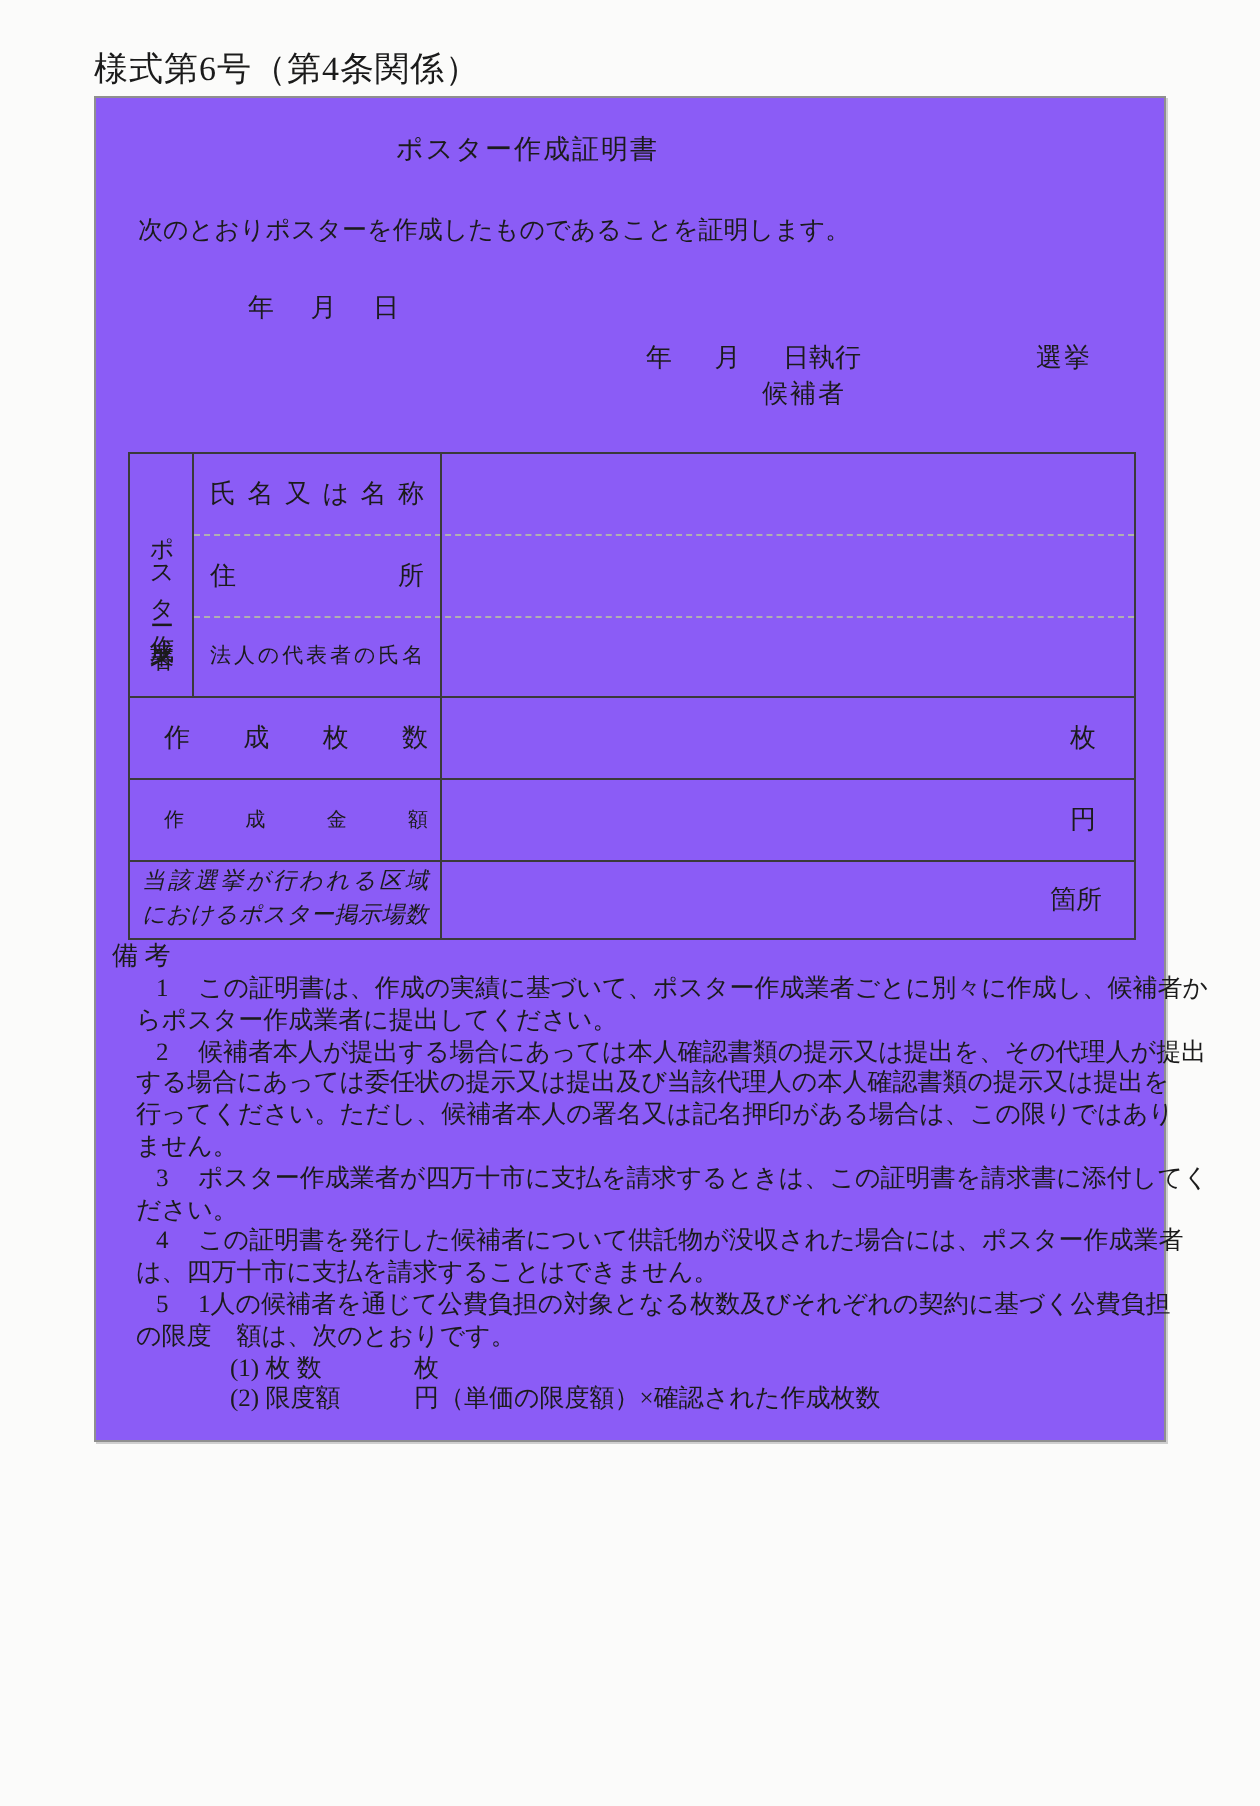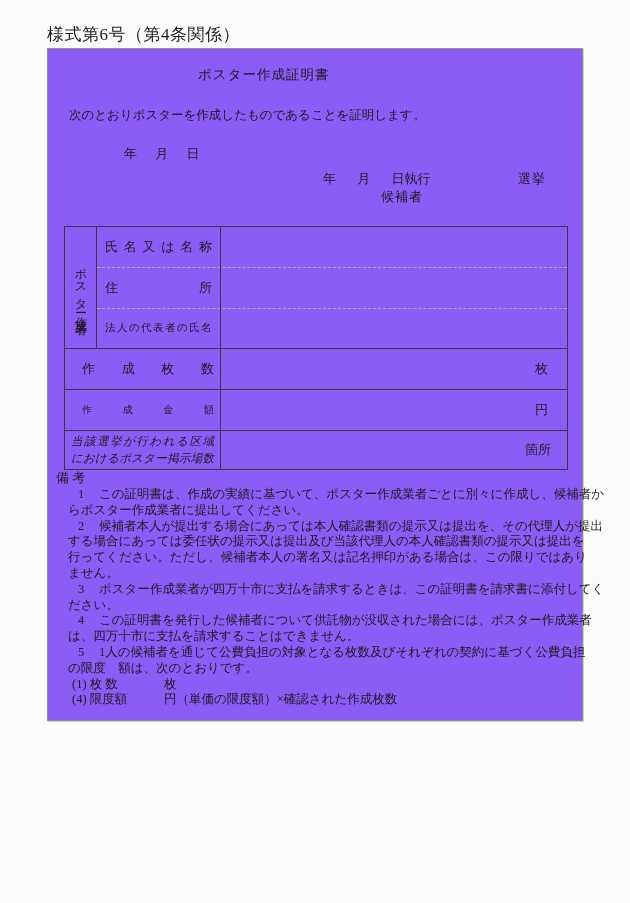--- a/index.html
+++ b/index.html
@@ -88,21 +88,21 @@
   
   .remarks{
     position:absolute;left:0;top:420px;width:534px;
     font-size:12.5px;
   }
   .rhead{padding-left:8px;line-height:18px;font-size:13px;white-space:pre;}
   .rline{padding-left:20px;line-height:15.8px;white-space:pre;}
   .rline.first{padding-left:30px;}
   .rnum{display:inline-block;width:21px;}
   .rline.sub{padding-left:24px;}
-  .slabel{display:inline-block;width:92px;}
+  .slabel{display:inline-block;width:92px;margin-left:43px;}
 </style>
 </head>
 <body>
 
 <div class="form-label">様式第6号（第4条関係）</div>
 
 <div class="sheet">
 
   <div class="title">ポスター作成証明書</div>
 
@@ -171,17 +171,17 @@
         <div class="rline">する場合にあっては委任状の提示又は提出及び当該代理人の本人確認書類の提示又は提出を</div>
         <div class="rline">行ってください。ただし、候補者本人の署名又は記名押印がある場合は、この限りではあり</div>
         <div class="rline">ません。</div>
         <div class="rline first"><span class="rnum">3</span><span>ポスター作成業者が四万十市に支払を請求するときは、この証明書を請求書に添付してく</span></div>
         <div class="rline">ださい。</div>
         <div class="rline first"><span class="rnum">4</span><span>この証明書を発行した候補者について供託物が没収された場合には、ポスター作成業者</span></div>
         <div class="rline">は、四万十市に支払を請求することはできません。</div>
         <div class="rline first"><span class="rnum">5</span><span>1人の候補者を通じて公費負担の対象となる枚数及びそれぞれの契約に基づく公費負担</span></div>
         <div class="rline">の限度　額は、次のとおりです。</div>
         <div class="rline sub"><span class="slabel">(1) 枚 数</span><span>枚</span></div>
-        <div class="rline sub"><span class="slabel">(4) 限度額</span><span>円（単価の限度額）×確認された作成枚数</span></div>
+        <div class="rline sub"><span class="slabel">(2) 限度額</span><span>円（単価の限度額）×確認された作成枚数</span></div>
       </div>
   </div>
 
 </div>
 
 </body></html>

